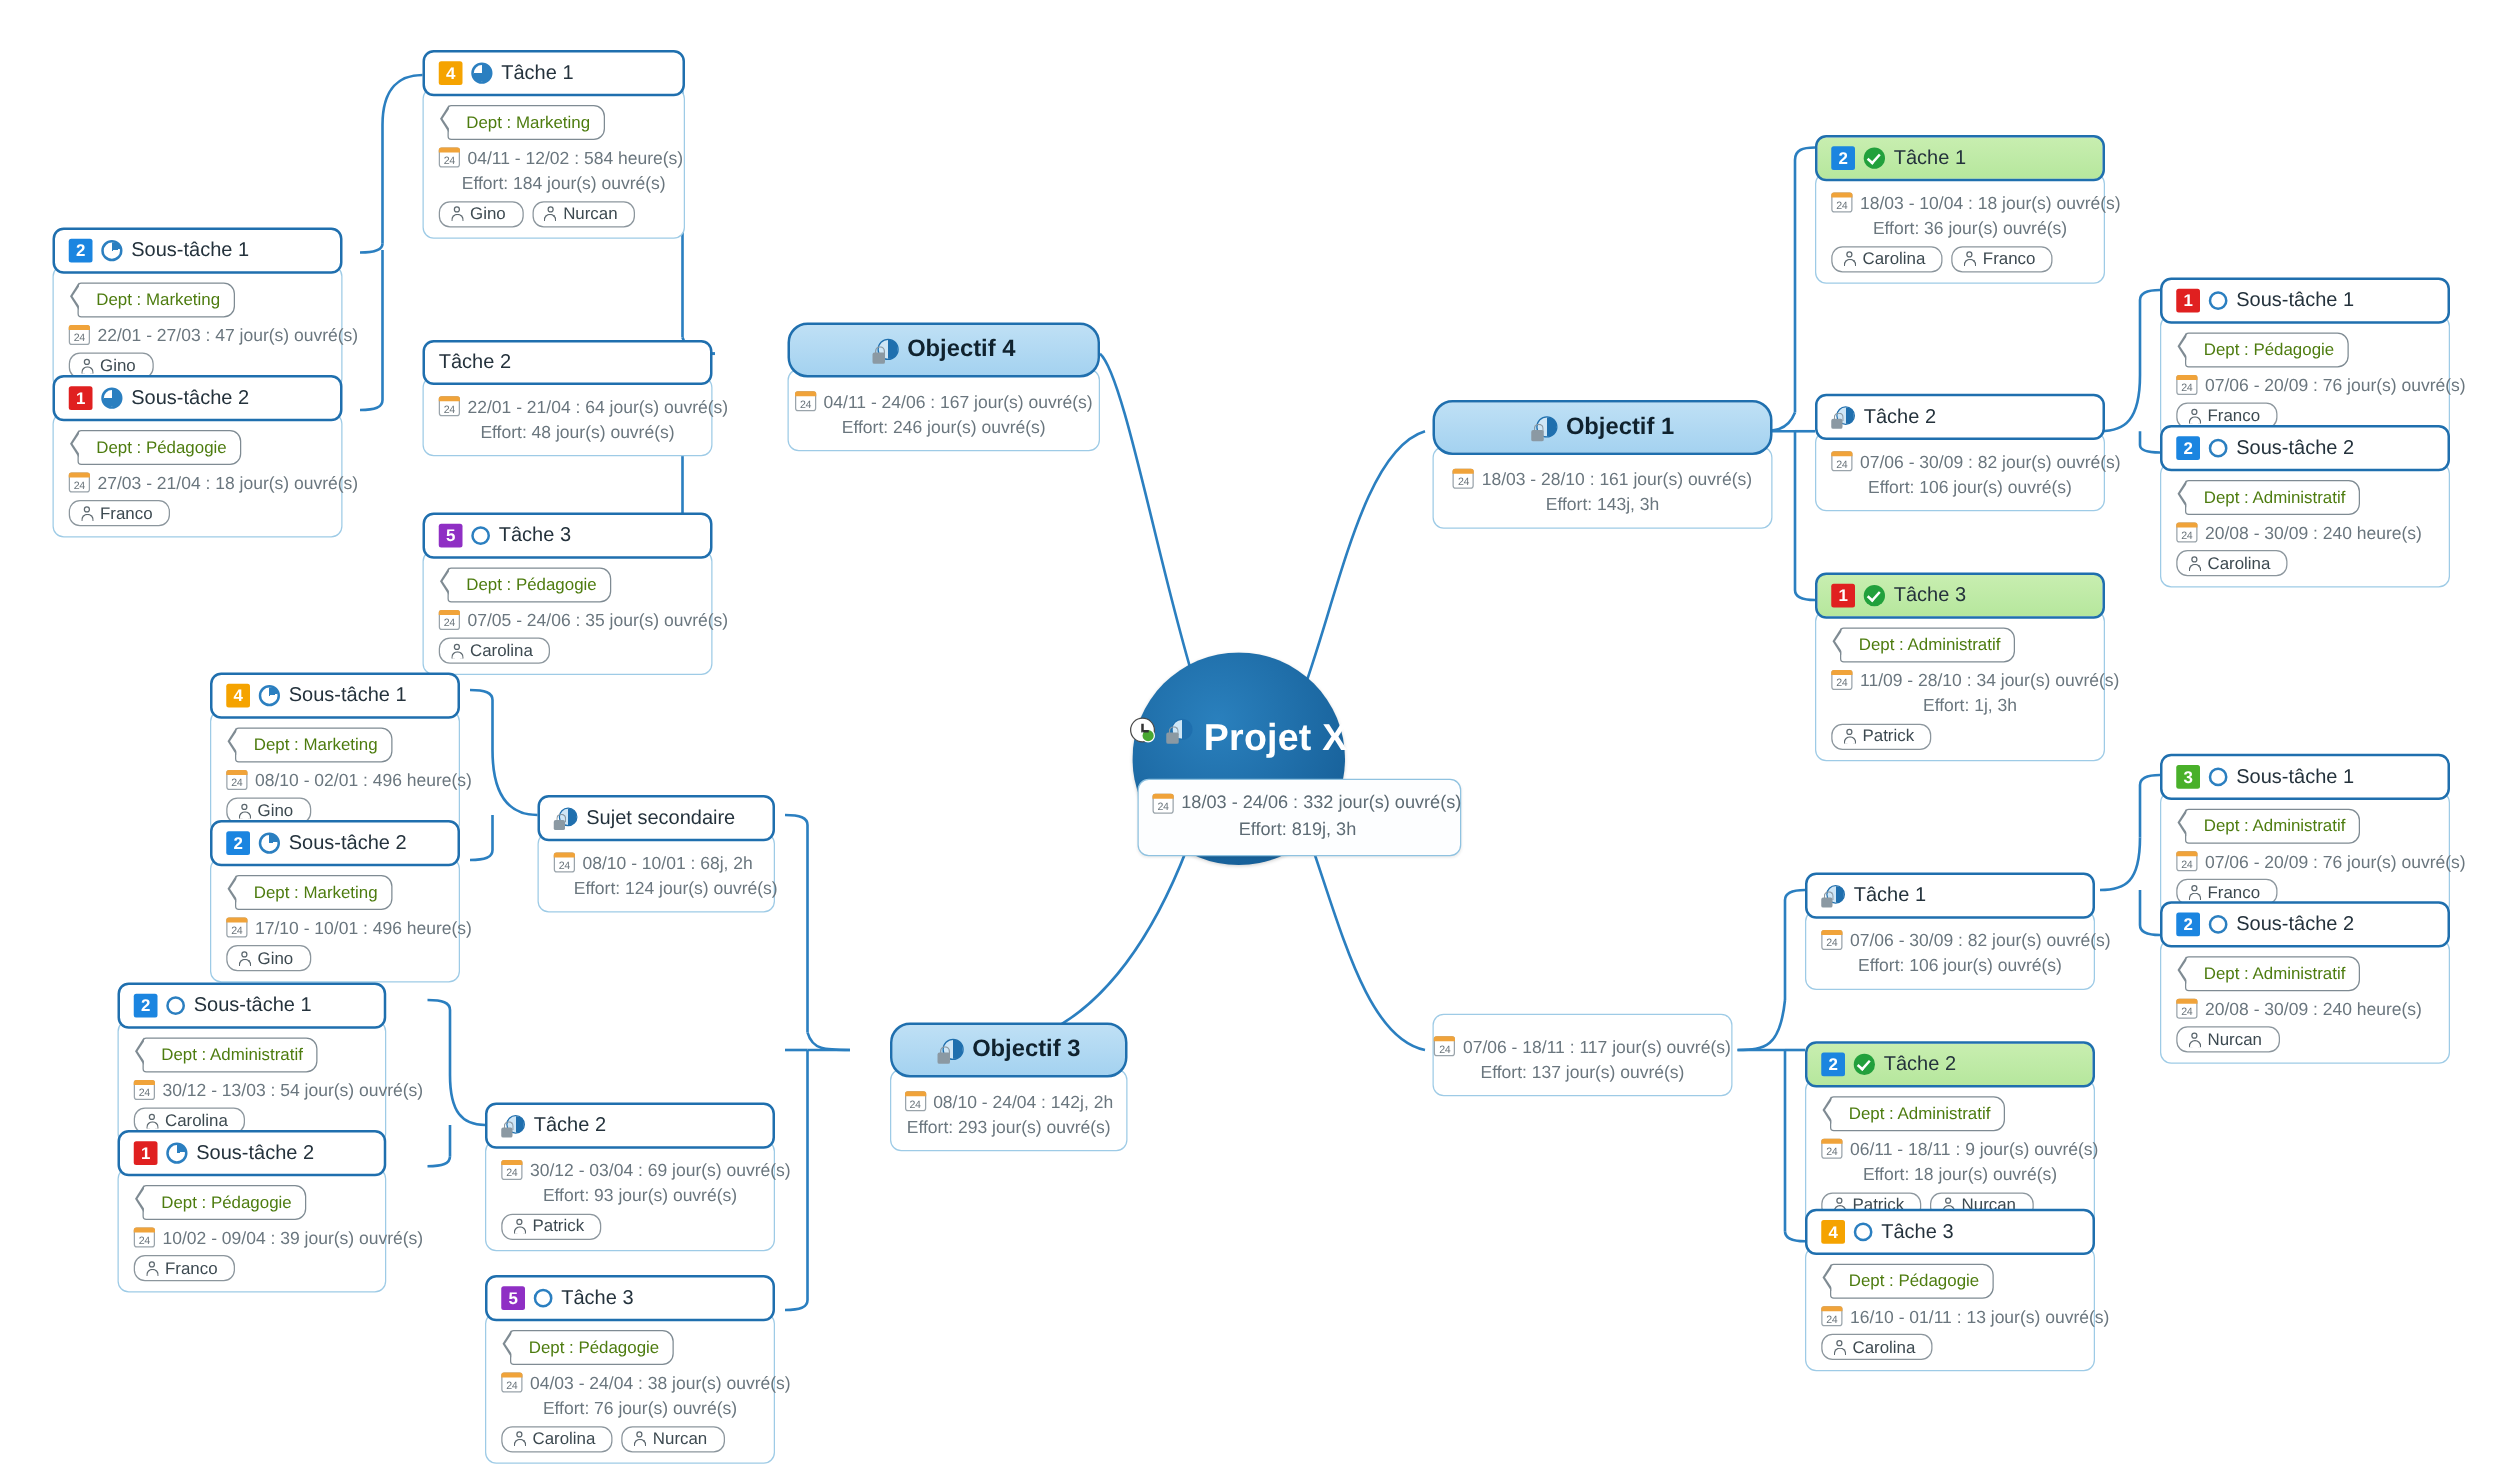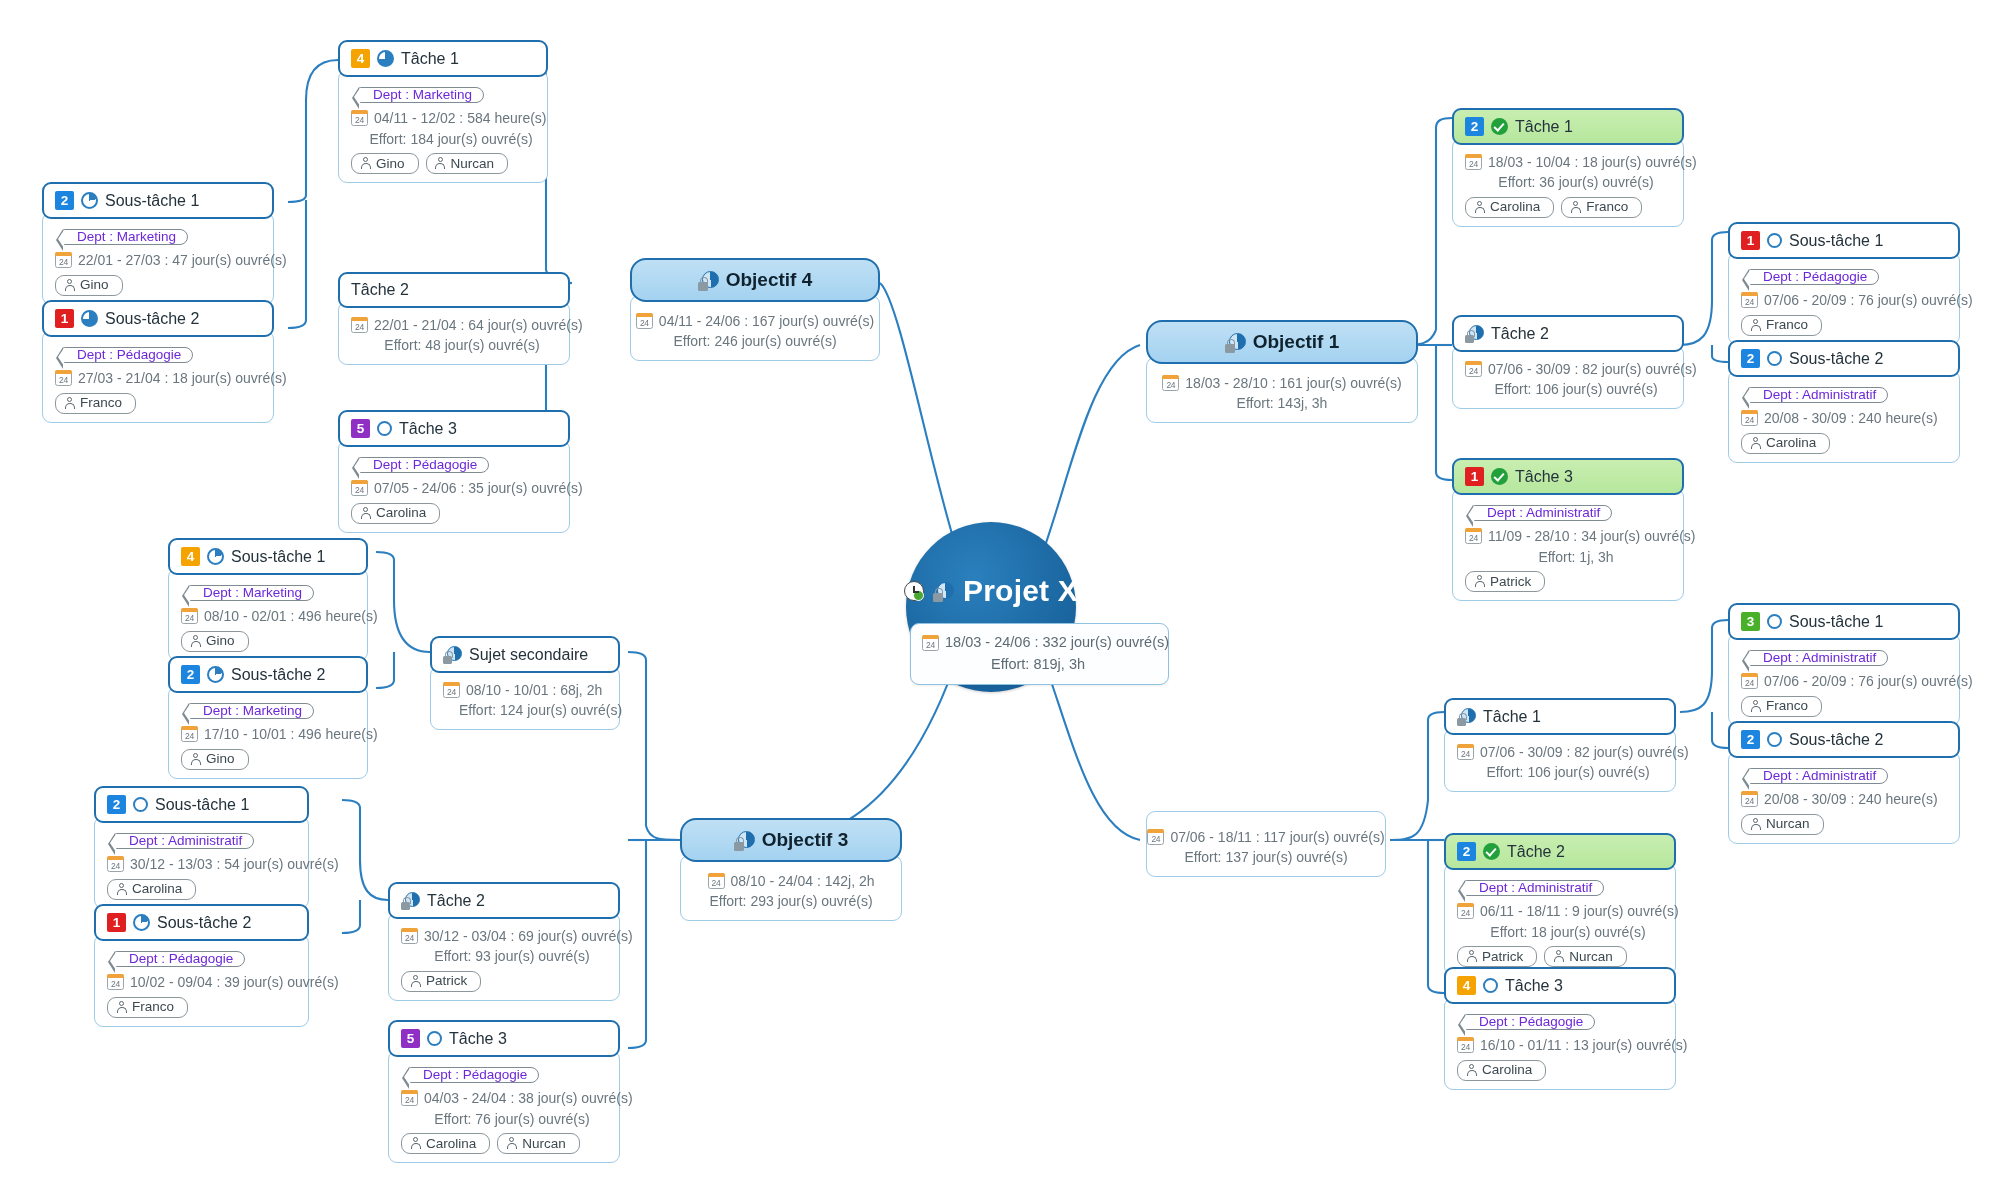--- a/index.html
+++ b/index.html
@@ -20,21 +20,21 @@
   .root-circle{
     position:absolute;
     border-radius:50%;
     background:#1b6ca8;
     background-image:radial-gradient(circle at 40% 32%, #2a80bd 0%, #176099 78%);
     display:flex;align-items:center;justify-content:center;
     box-shadow:0 1px 3px rgba(0,0,0,.18);
   }
   .root-label{
     color:#ffffff;font-size:30px;font-weight:bold;letter-spacing:.2px;
-    display:flex;align-items:center;gap:9px;white-space:nowrap;
+    display:flex;align-items:flex-start;gap:9px;white-space:nowrap;
     transform:translateY(-16px);
   }
   .root-info{
     position:absolute;
     background:#fdfeff;
     border:1.3px solid #8fc2e0;
     border-radius:9px;
     padding:8px 14px 8px 11px;
     font-size:14.5px;color:#5d6b74;
     box-shadow:0 1px 2px rgba(0,0,0,.07);
@@ -153,23 +153,23 @@
     background:#f0a33a;border-radius:2px 2px 0 0;
   }
   .cal span{position:relative;top:2px;letter-spacing:-.3px;}
 
   
   .dept{
     display:inline-flex;align-items:center;
     border:1.2px solid #7f8b93;border-radius:3px 9px 9px 3px;
     background:#fff;
     padding:2px 11px 2px 14px;
-    font-size:13.5px;color:#6d28d9;
+    font-size:13.5px;color:#4d7c0f;
     position:relative;margin-left:7px;white-space:nowrap;
-    height:16px;box-sizing:border-box;
+    height:28px;box-sizing:border-box;
   }
   .dept:before{
     content:"";position:absolute;left:-7px;top:-1px;
     width:0;height:0;border-style:solid;
     border-width:11px 7px 11px 0;
     border-color:transparent #7f8b93 transparent transparent;
   }
   .dept:after{
     content:"";position:absolute;left:-5px;top:0.6px;
     width:0;height:0;border-style:solid;
@@ -682,21 +682,21 @@
       </div>
       <div class="res-row">
         <span class="res">
             <span class="person"></span>
             <span>Carolina</span>
           </span>
       </div>
     </div>
   </div>
 
-  <div class="node obj" style="left:680px;top:818px;width:222px;">
+  <div class="node obj" style="left:712px;top:818px;width:190px;">
     <div class="hdr">
       <span class="lockpie">
           <span class="disc"></span>
           <span class="lk"></span>
         </span>
       <span>Objectif 3</span>
     </div>
     <div class="body">
       <div class="row center">
         <span class="cal"><span>24</span></span>

